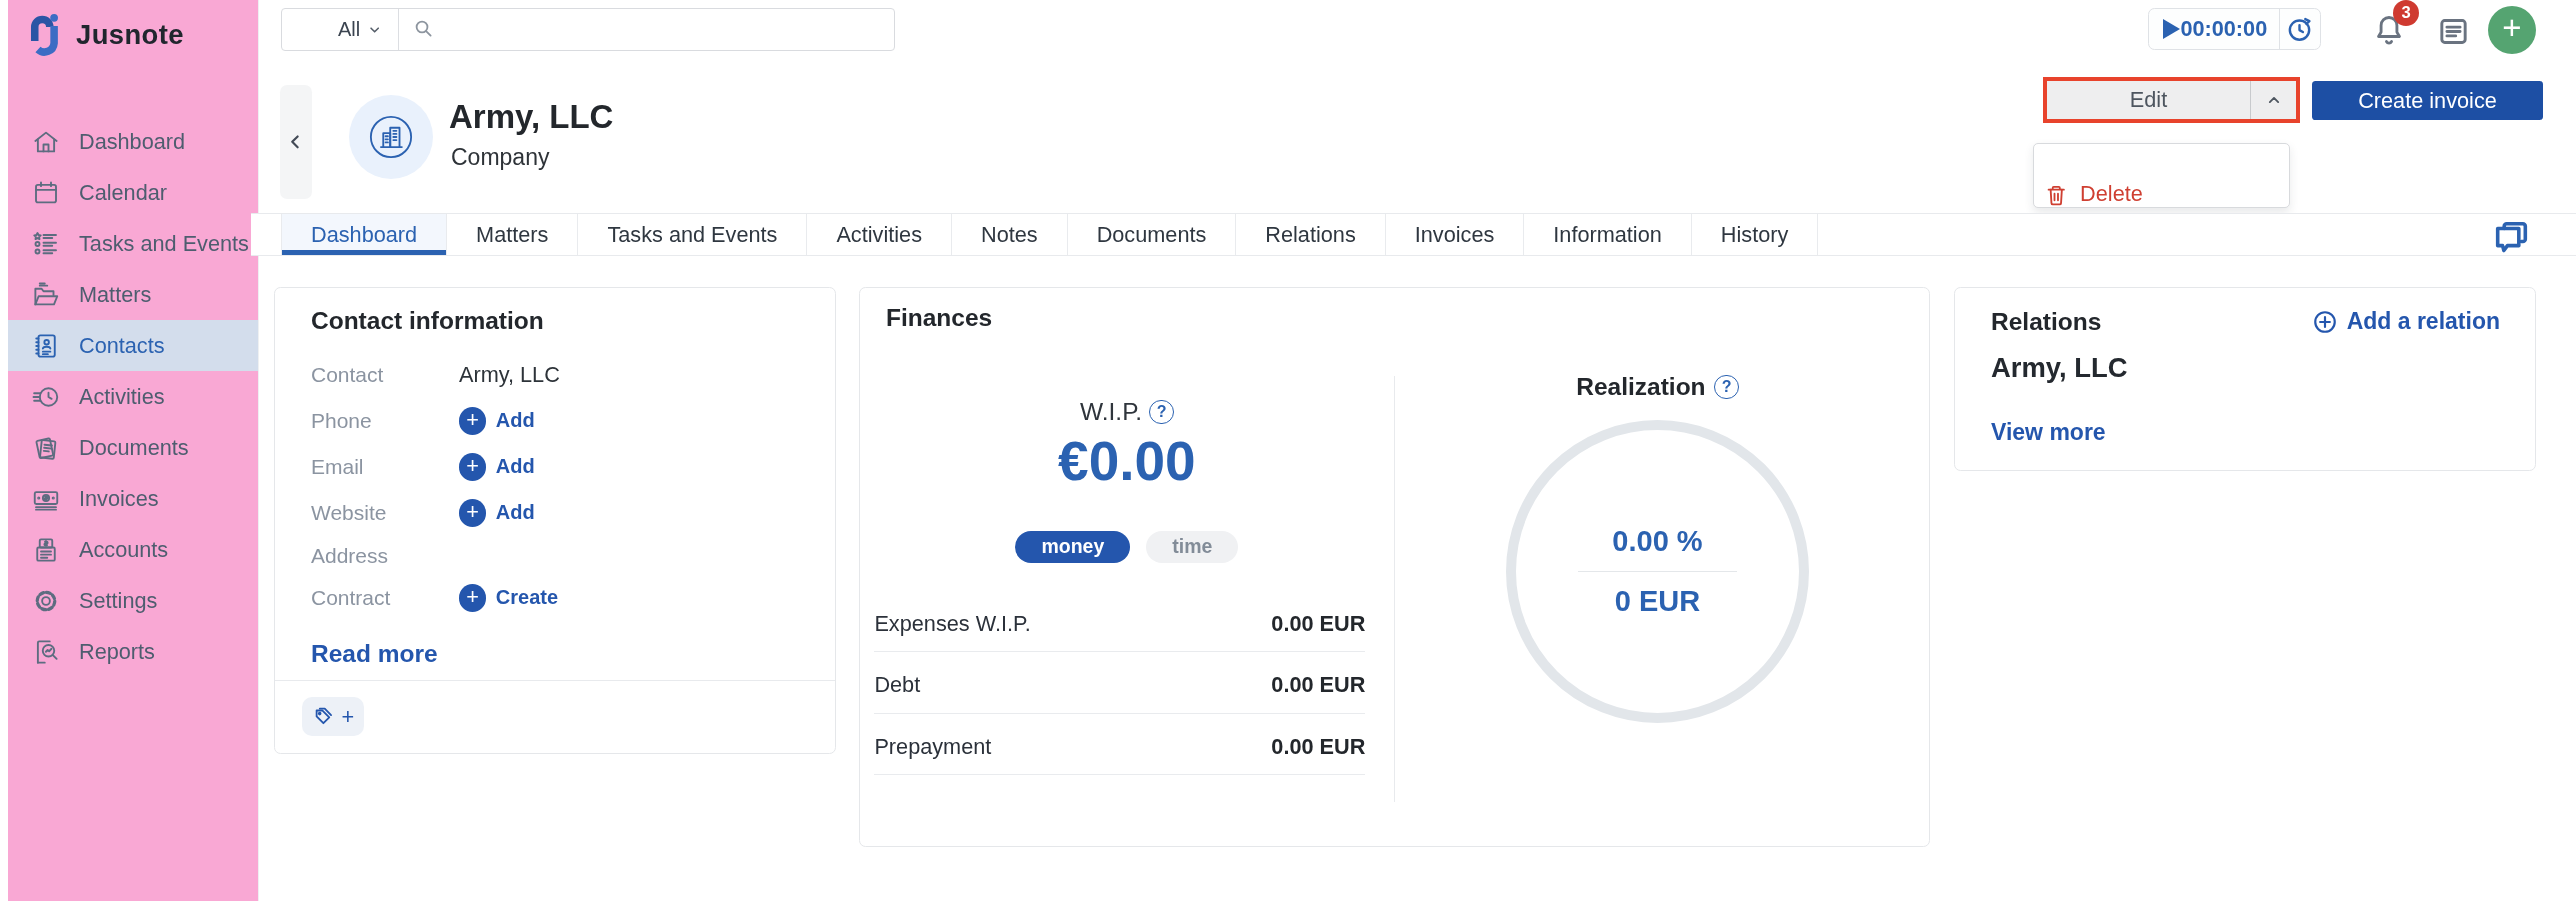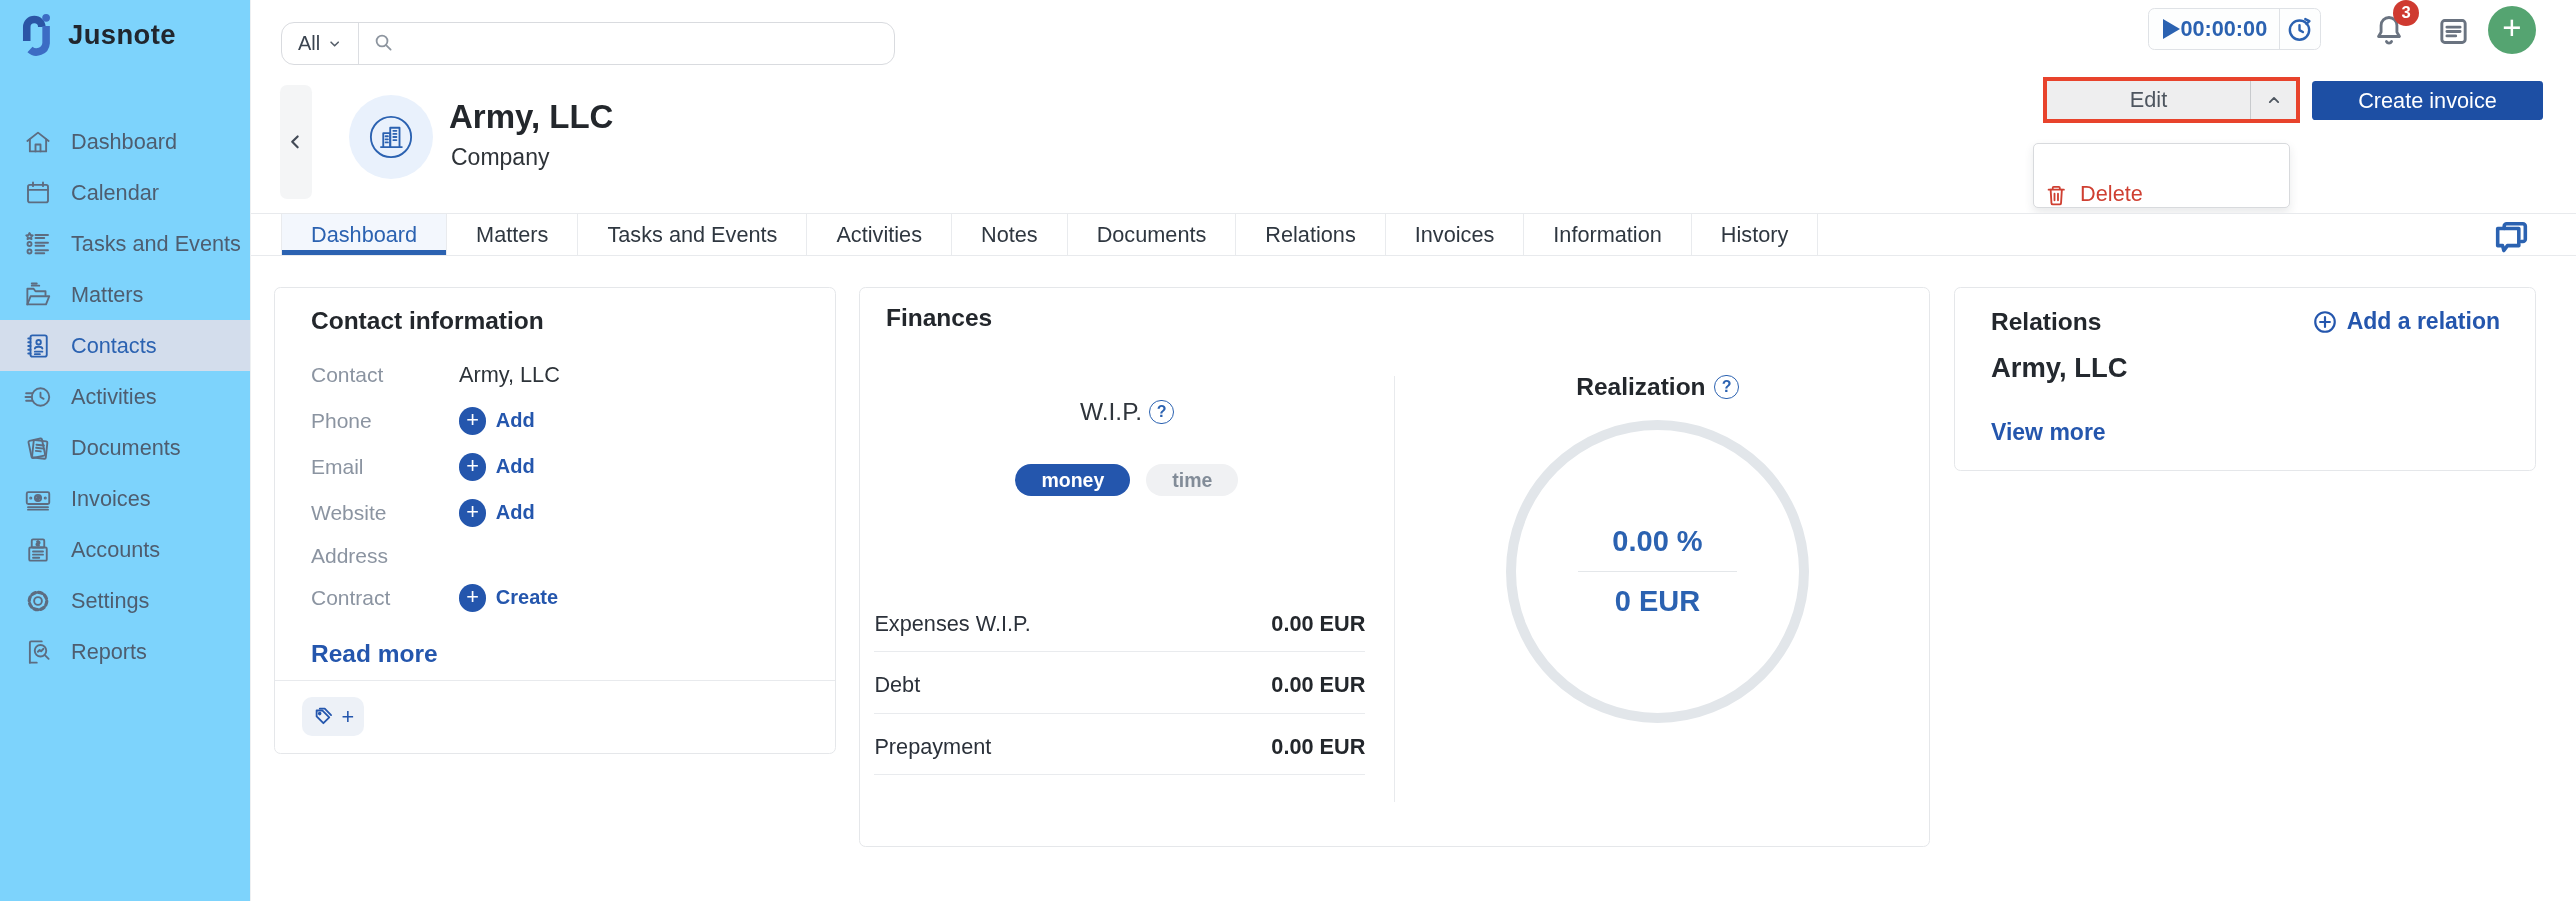--- a/index.html
+++ b/index.html
@@ -1,36 +1,36 @@
 <!DOCTYPE html>
 <html style="font-size:11.6px"><head>
 <meta charset="utf-8">
 <style>
   * { margin:0; padding:0; box-sizing:border-box; }
   html,body { width:2576px; height:901px; background:#fff;
     font-family:"Liberation Sans","DejaVu Sans",sans-serif; color:#2e353d; overflow:hidden; }
   .app { position:relative; width:2576px; height:901px; background:#fff; }
 
   
-  .sidebar { position:absolute; left:0; top:0; width:251px; height:901px;
-    background:#7dd3fc; border-right:0.7px solid #eef0f2; }
+  .sidebar { position:absolute; left:8px; top:0; width:251px; height:901px;
+    background:#f9a8d4; border-right:0.7px solid #eef0f2; }
   .logo { position:absolute; left:20px; top:13px; display:flex; align-items:center; gap:13px; cursor:pointer; }
   .logo-text { font-size:27.4px; font-weight:bold; color:#21262e; letter-spacing:0.4px; }
   .nav { position:absolute; left:0; top:116px; width:100%; }
   .nav-item { height:51px; display:flex; align-items:center; gap:17.3px; padding-left:21.7px;
     color:#4e5d6f; font-size:21.7px; cursor:pointer; }
   .nav-item .nic { width:32px; height:32px; color:#5d6c80; display:flex; align-items:center; justify-content:center; }
   .nav-item.active { background:#d3ddec; color:#2b62b1; }
   .nav-item.active .nic { color:#2b62b1; }
   .nic svg { width:30px; height:30px; fill:none; stroke:currentColor; stroke-width:1.5;
     stroke-linecap:round; stroke-linejoin:round; }
 
   
-  .searchbox { position:absolute; left:281px; top:22px; width:614px; height:43px; background:#fff;
-    border:0.7px solid #d9dbdf; border-radius:13px; display:flex; align-items:center; }
+  .searchbox { position:absolute; left:281px; top:8px; width:614px; height:43px; background:#fff;
+    border:0.7px solid #d9dbdf; border-radius:4px; display:flex; align-items:center;padding-left:40px; }
   .scope { display:flex; align-items:center; gap:5.8px; padding:0 14.4px 0 16px; height:100%;
     border-right:0.7px solid #dcdee2; font-size:20px; color:#3b4450; cursor:pointer; }
   .searchbox input { border:0; outline:none; flex:1; font-size:20px; color:#3b4450; background:transparent;
     font-family:inherit; }
   .searchbox input::placeholder { color:#9aa2ac; }
   .mag { margin:0 10px 0 14.4px; }
   svg.sm { width:21.7px; height:21.7px; fill:none; stroke:#8d959f; stroke-width:2; stroke-linecap:round; }
   svg.chev { width:17.3px; height:17.3px; fill:none; stroke:#555e69; stroke-width:2.2; stroke-linecap:round; stroke-linejoin:round; }
 
   .timer { position:absolute; left:2148px; top:8px; width:173px; height:42px; background:#fdfefe;
@@ -436,20 +436,21 @@
   </div>
 
   <div class="card c-fin">
     <div class="card-title fin-title">Finances</div>
 
     <div class="wipcol">
       <div class="wiplabel">
         <span>W.I.P.</span>
         <span class="help">?</span>
       </div>
+      <div class="wipamount">€0.00</div>
       <div class="pills">
         <div class="pill on">money</div>
         <div class="pill off">time</div>
       </div>
     </div>
 
     <div class="finrows">
       <div class="finrow">
         <span class="fl">Expenses W.I.P.</span>
         <span class="fv">0.00 EUR</span>

